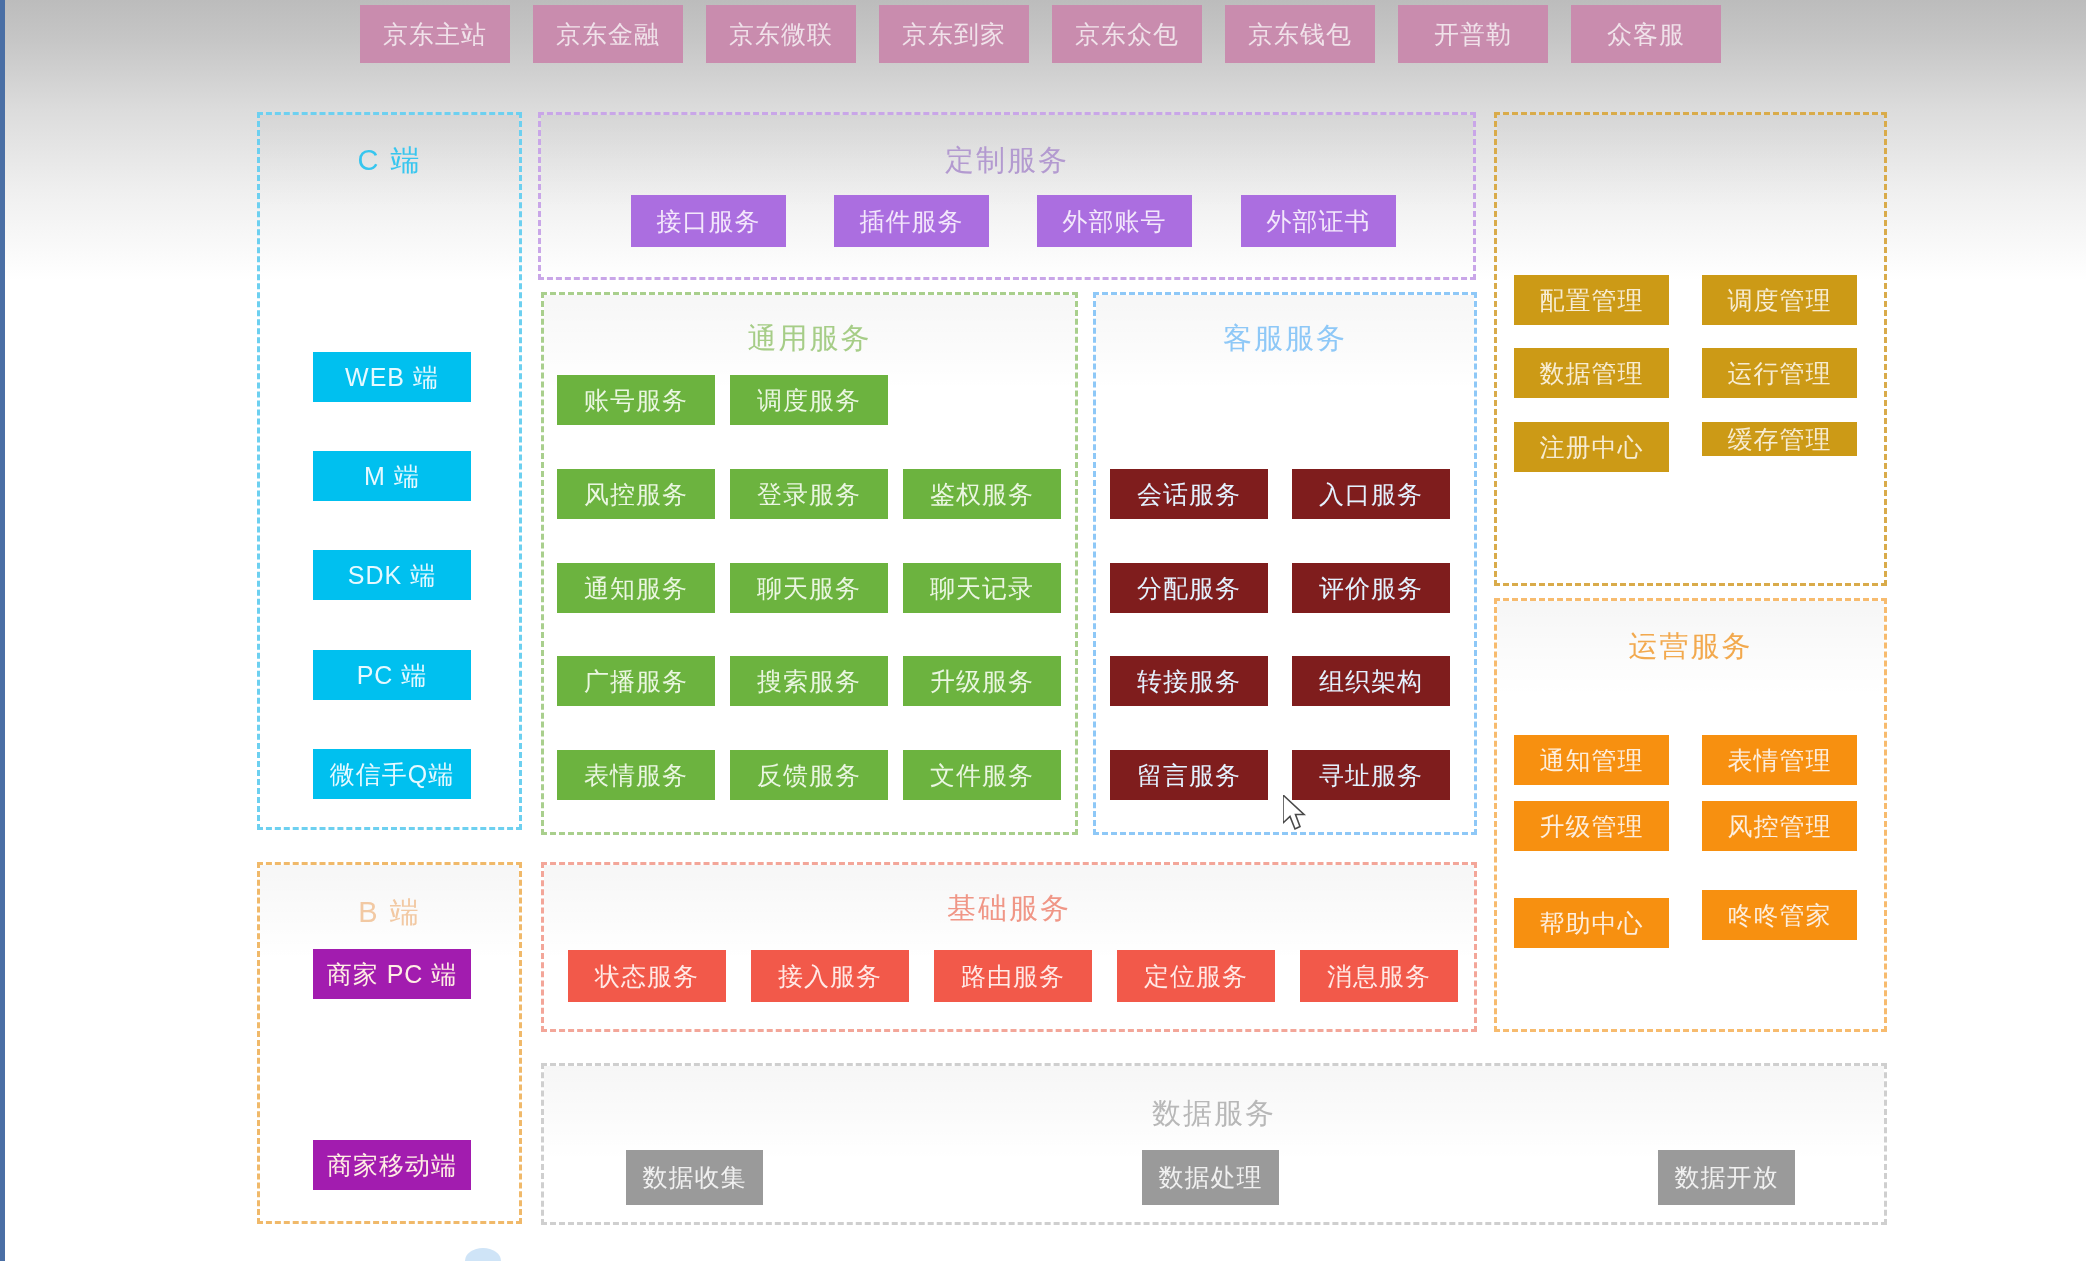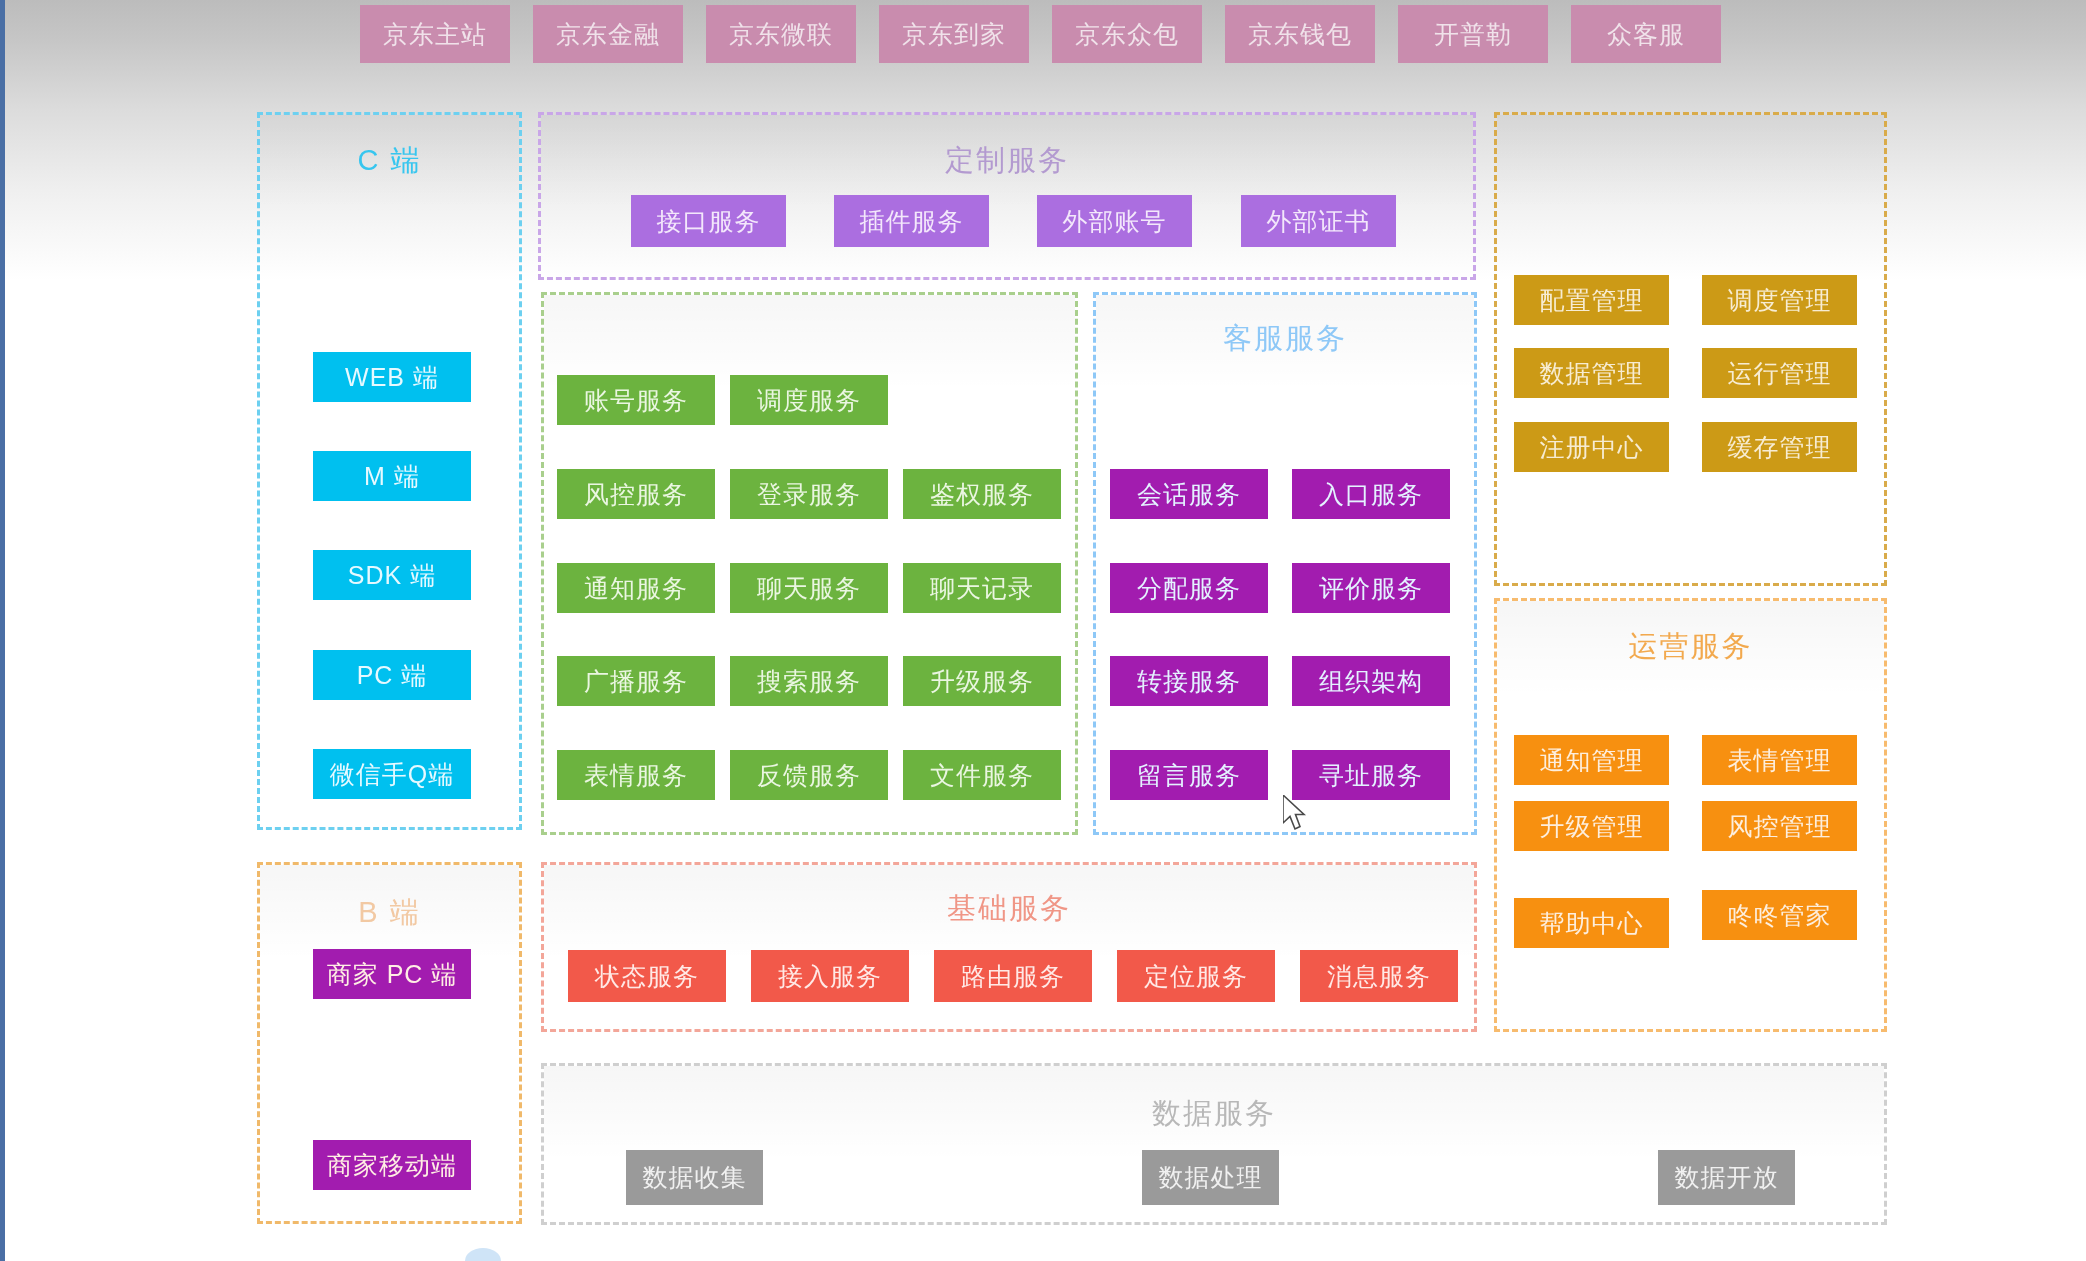--- a/index.html
+++ b/index.html
@@ -88,21 +88,21 @@
   .custom-panel { border-color: #c9a6e8; }
   .custom-title { color: #b39ad0; }
   .custom-tile  { background: #ab6ee0; color: #f3e7fb; }
 
   .general-panel { border-color: #a9cf8d; }
   .general-title { color: #a6cd87; }
   .general-tile  { background: #6cb33f; color: #eaf6e1; }
 
   .kefu-panel { border-color: #8ec8f7; }
   .kefu-title { color: #8ec8f7; }
-  .kefu-tile  { background: #a21caf; color: #e4f2ff; }
+  .kefu-tile  { background: #7f1d1d; color: #e4f2ff; }
 
   .base-panel { border-color: #f3a699; }
   .base-title { color: #f09686; }
   .base-tile  { background: #f2594a; color: #ffe9e6; }
 
   .ops-panel  { border-color: #d9ab4a; }
   .ops-title  { color: #c9a04b; }
   .ops-tile   { background: #cc9a16; color: #f7ecd2; }
 
   .oper-panel { border-color: #f7bb6e; }
@@ -192,20 +192,21 @@
 
   <div class="panel custom-panel" style="left:533px; top:112px; width:938px; height:168px;">
     <div class="panel-title custom-title" style="top:26px;">定制服务</div>
     <div class="tile custom-tile" style="left:90px; top:80px; width:155px; height:52px;">接口服务</div>
     <div class="tile custom-tile" style="left:293px; top:80px; width:155px; height:52px;">插件服务</div>
     <div class="tile custom-tile" style="left:496px; top:80px; width:155px; height:52px;">外部账号</div>
     <div class="tile custom-tile" style="left:700px; top:80px; width:155px; height:52px;">外部证书</div>
   </div>
 
   <div class="panel general-panel" style="left:536px; top:292px; width:537px; height:543px;">
+    <div class="panel-title general-title" style="top:24px;">通用服务</div>
 
     <div class="tile general-tile" style="left:13px; top:80px; width:158px; height:50px;">账号服务</div>
     <div class="tile general-tile" style="left:186px; top:80px; width:158px; height:50px;">调度服务</div>
 
     <div class="tile general-tile" style="left:13px; top:174px; width:158px; height:50px;">风控服务</div>
     <div class="tile general-tile" style="left:186px; top:174px; width:158px; height:50px;">登录服务</div>
     <div class="tile general-tile" style="left:359px; top:174px; width:158px; height:50px;">鉴权服务</div>
 
     <div class="tile general-tile" style="left:13px; top:268px; width:158px; height:50px;">通知服务</div>
     <div class="tile general-tile" style="left:186px; top:268px; width:158px; height:50px;">聊天服务</div>
@@ -247,21 +248,21 @@
 
   <div class="panel ops-panel" style="left:1489px; top:112px; width:393px; height:474px;">
 
     <div class="tile ops-tile" style="left:17px; top:160px; width:155px; height:50px;">配置管理</div>
     <div class="tile ops-tile" style="left:205px; top:160px; width:155px; height:50px;">调度管理</div>
 
     <div class="tile ops-tile" style="left:17px; top:233px; width:155px; height:50px;">数据管理</div>
     <div class="tile ops-tile" style="left:205px; top:233px; width:155px; height:50px;">运行管理</div>
 
     <div class="tile ops-tile" style="left:17px; top:307px; width:155px; height:50px;">注册中心</div>
-    <div class="tile ops-tile" style="left:205px; top:307px; width:155px; height:50px;">缓存管理</div>
+    <div class="tile ops-tile" style="left:205px; top:307px; width:155px; height:34px;">缓存管理</div>
   </div>
 
   <div class="panel oper-panel" style="left:1489px; top:598px; width:393px; height:434px;">
     <div class="panel-title oper-title" style="top:26px;">运营服务</div>
 
     <div class="tile oper-tile" style="left:17px; top:134px; width:155px; height:50px;">通知管理</div>
     <div class="tile oper-tile" style="left:205px; top:134px; width:155px; height:50px;">表情管理</div>
 
     <div class="tile oper-tile" style="left:17px; top:200px; width:155px; height:50px;">升级管理</div>
     <div class="tile oper-tile" style="left:205px; top:200px; width:155px; height:50px;">风控管理</div>

